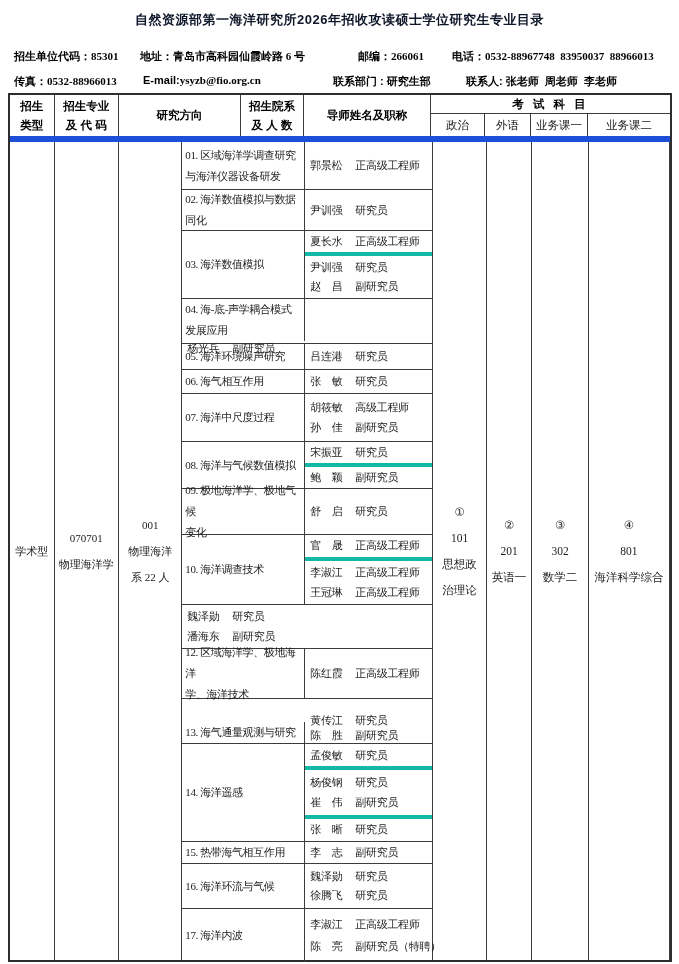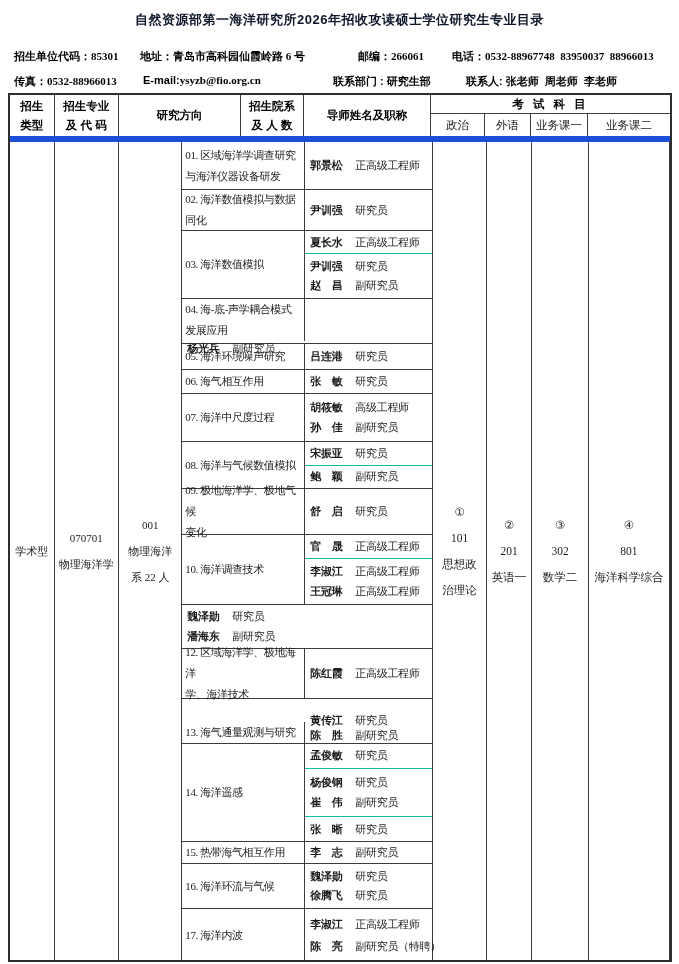--- a/index.html
+++ b/index.html
@@ -43,24 +43,24 @@
   .tbody { display:flex; height:818px; font-size:11px; }
   .vcell { border-right:1px solid #3c3c3c; display:flex; align-items:center; justify-content:center;
     text-align:center; white-space:pre-line; line-height:26px; }
   .c45 { width:251px; display:flex; flex-direction:column; border-right:1px solid #3c3c3c; }
   .drow { display:flex; border-bottom:1px solid #3c3c3c; flex-shrink:0; }
   .drow:last-child { border-bottom:none; }
   .dir-cell { width:123px; border-right:1px solid #3c3c3c; display:flex; align-items:center;
     padding-left:3px; white-space:pre-line; line-height:21px; letter-spacing:-0.4px; }
   .mentor-cell { width:127px; display:flex; flex-direction:column; }
   .mgroup { display:flex; flex-direction:column; justify-content:space-evenly;
-    border-bottom:1px solid #14b8a6; min-height:0; }
+    border-bottom:4px solid #14b8a6; min-height:0; }
   .mgroup:last-child { border-bottom:none; }
   .mentor { display:flex; padding-left:5px; white-space:pre; letter-spacing:-0.3px; }
-  .mname { display:inline-block; width:45px; flex-shrink:0;font-weight:bold; }
+  .mname { display:inline-block; width:45px; flex-shrink:0; }
   .exam-cell { font-size:11.5px; }
 </style>
 </head>
 <body>
 
 <div class="title">自然资源部第一海洋研究所2026年招收攻读硕士学位研究生专业目录</div>
 
 <div class="info-line" id="line1">
   <span class="seg l1s1"><span>招生单位代码：</span><span class="val">85301</span></span>
   <span class="seg l1s2"><span>地址：</span><span class="val">青岛市高科园仙霞岭路 6 号</span></span>

